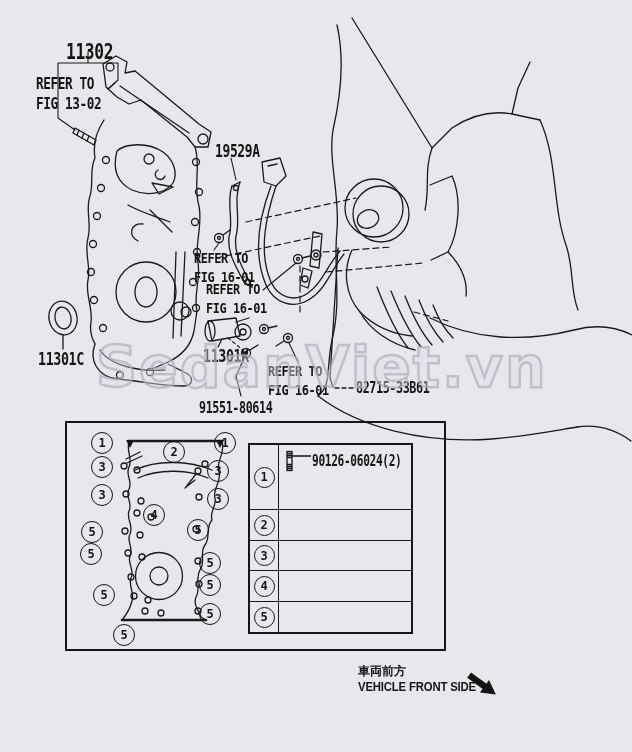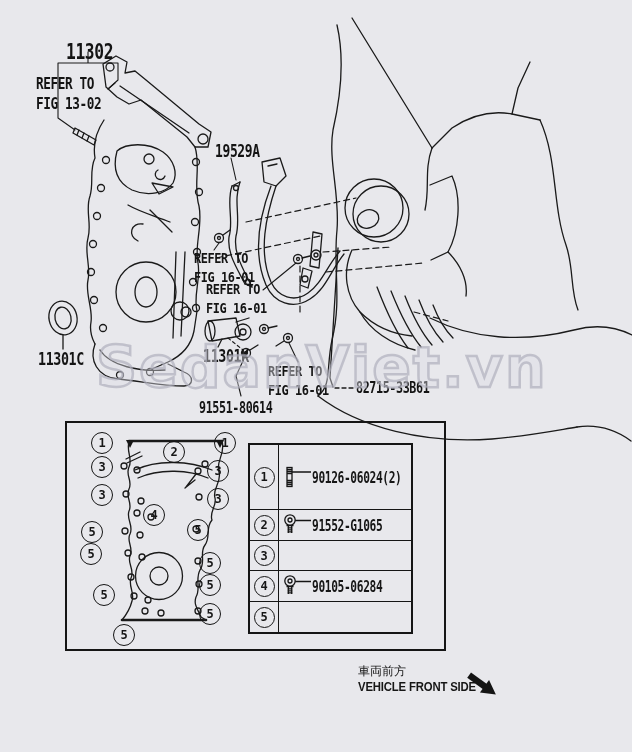--- a/index.html
+++ b/index.html
@@ -24,28 +24,28 @@
     font-size:12px;font-weight:bold;transform:translate(-50%,-50%);background:transparent;}
 
   .ltable{position:absolute;left:248px;top:443px;width:165px;z-index:5;
     border:2px solid #151515;display:flex;flex-direction:column;box-sizing:border-box;background:#e8e8ec;}
   .trow{display:flex;border-bottom:1.8px solid #151515;box-sizing:border-box;}
   .trow:last-child{border-bottom:none;}
   .h65{height:65px}.h31{height:31px}.h30{height:30px}
   .tnum{width:28px;border-right:1.8px solid #151515;display:flex;align-items:center;justify-content:center;flex:none;}
   .ncirc{width:19px;height:19px;border:1.6px solid #151515;border-radius:50%;
     display:flex;align-items:center;justify-content:center;font-size:12px;font-weight:bold;}
-  .tparts{flex:1;display:flex;flex-direction:column;justify-content:center;padding-left:3px;overflow:hidden;}
+  .tparts{flex:1;display:flex;flex-direction:row;justify-content:flex-start;padding-left:3px;overflow:hidden;}
   .entry{display:flex;align-items:center;height:31px;}
   .ficon{flex:none;}
   .ptext{font-size:16px;font-weight:bold;transform:scaleX(0.70);transform-origin:0 50%;
     letter-spacing:-0.5px;white-space:nowrap;}
 
   .footer-jp{position:absolute;left:358px;top:663px;z-index:4;font-family:"DejaVu Sans",sans-serif;
-    font-size:12px;font-weight:normal;}
+    font-size:12px;font-weight:bold;}
   .footer-en{position:absolute;left:358px;top:679px;z-index:4;font-family:"Liberation Sans",sans-serif;
     font-size:13.5px;font-weight:bold;letter-spacing:-0.2px;transform:scaleX(0.84);transform-origin:0 0;}
   .front-arrow{position:absolute;left:464px;top:672px;z-index:4;}
 </style>
 </head>
 <body>
 
 <div class="stage">
 
   <svg class="art" width="632" height="752" viewBox="0 0 632 752" fill="none" stroke="#1a1a1a" stroke-width="1.3" stroke-linecap="round" stroke-linejoin="round">
@@ -297,53 +297,31 @@
           </svg>
           <span class="ptext">90126-06024(2)</span>
         </div>
       </div>
     </div>
 
     <div class="trow h31">
       <div class="tnum">
         <span class="ncirc">2</span>
       </div>
-      <div class="tparts">
-        <div class="entry">
-          <svg class="ficon" width="30" height="24" viewBox="0 0 30 24" fill="none" stroke="#151515" stroke-width="1.3">
-            <circle cx="8" cy="7" r="5.2"></circle>
-              <circle cx="8" cy="7" r="2"></circle>
-            <path d="M4.5,12.6 H11.5 M6.3,12.6 V20 M9.7,12.6 V20 M5.5,14.8 h5 M5.5,16.8 h5 M5.5,18.8 h5"></path>
-            <path d="M13.2,7.5 H29" stroke-width="1.5"></path>
-          </svg>
-          <span class="ptext">91552-G1065</span>
-        </div>
-      </div>
     </div>
 
     <div class="trow h30">
       <div class="tnum">
         <span class="ncirc">3</span>
       </div>
     </div>
 
     <div class="trow h31">
       <div class="tnum">
         <span class="ncirc">4</span>
-      </div>
-      <div class="tparts">
-        <div class="entry">
-          <svg class="ficon" width="30" height="24" viewBox="0 0 30 24" fill="none" stroke="#151515" stroke-width="1.3">
-            <circle cx="8" cy="7" r="5.2"></circle>
-              <circle cx="8" cy="7" r="2"></circle>
-            <path d="M4.5,12.6 H11.5 M6.3,12.6 V20 M9.7,12.6 V20 M5.5,14.8 h5 M5.5,16.8 h5 M5.5,18.8 h5"></path>
-            <path d="M13.2,7.5 H29" stroke-width="1.5"></path>
-          </svg>
-          <span class="ptext">90105-06284</span>
-        </div>
       </div>
     </div>
 
     <div class="trow h30">
       <div class="tnum">
         <span class="ncirc">5</span>
       </div>
     </div>
   </div>
 

